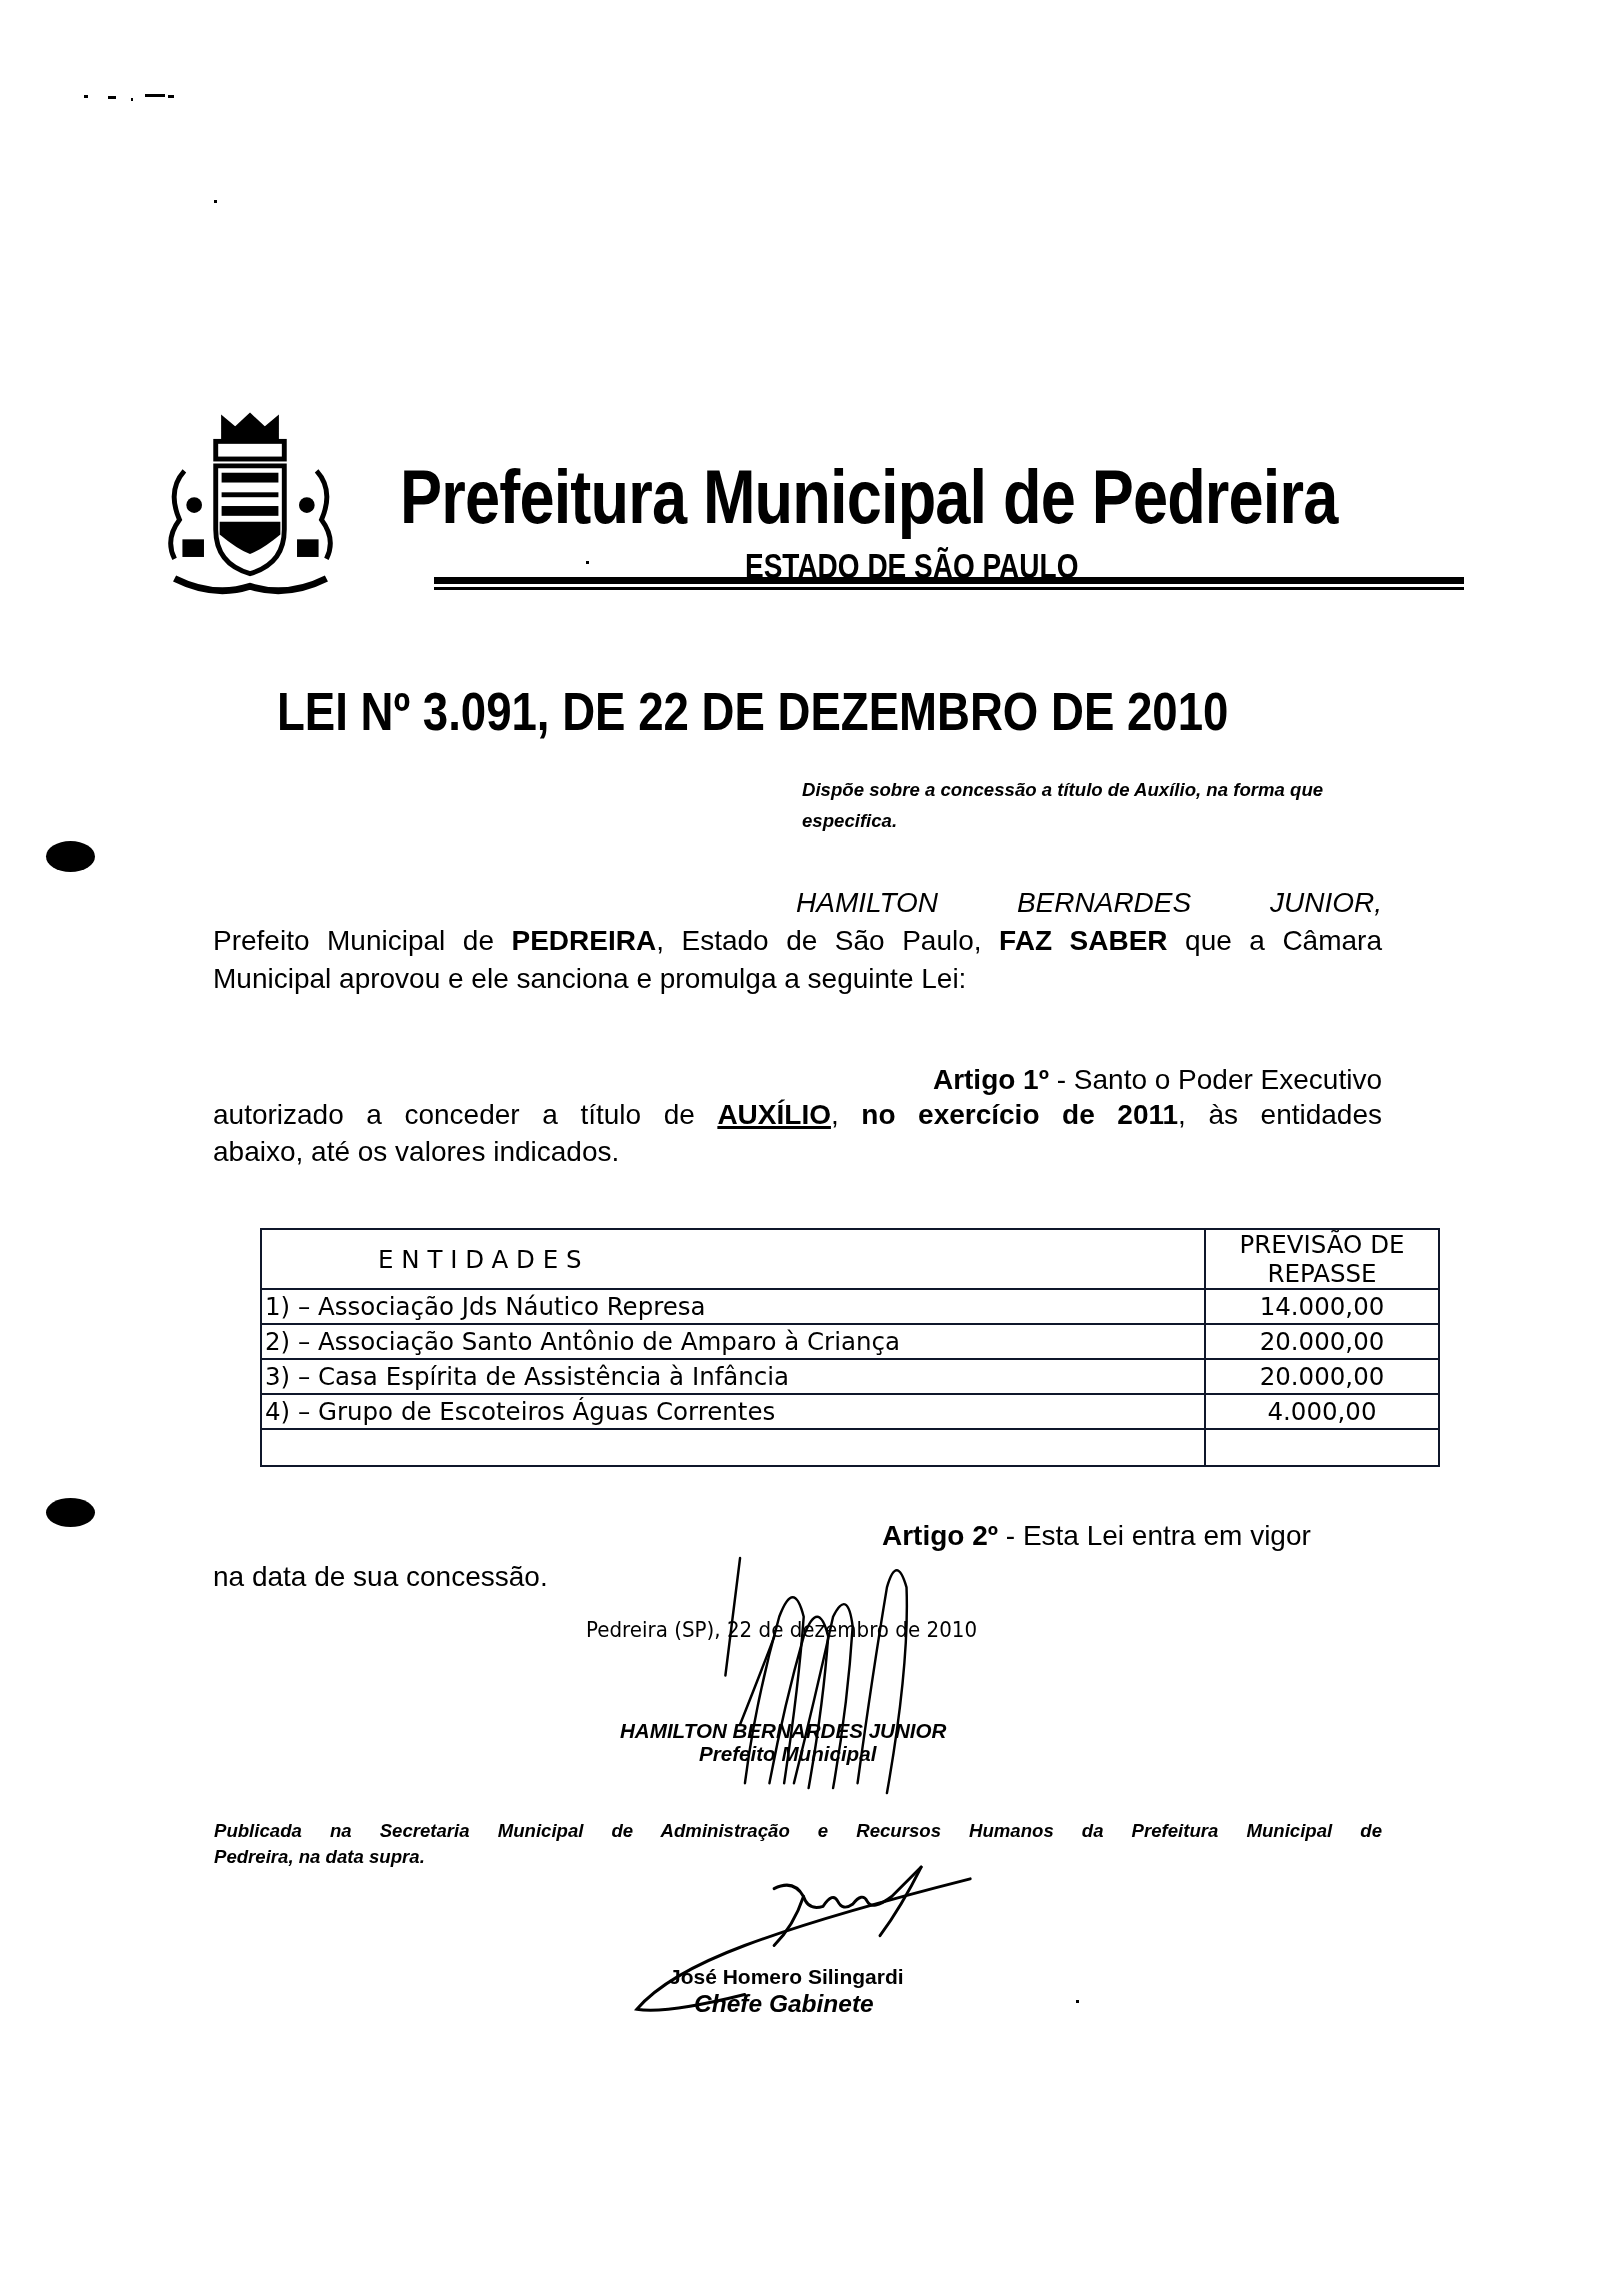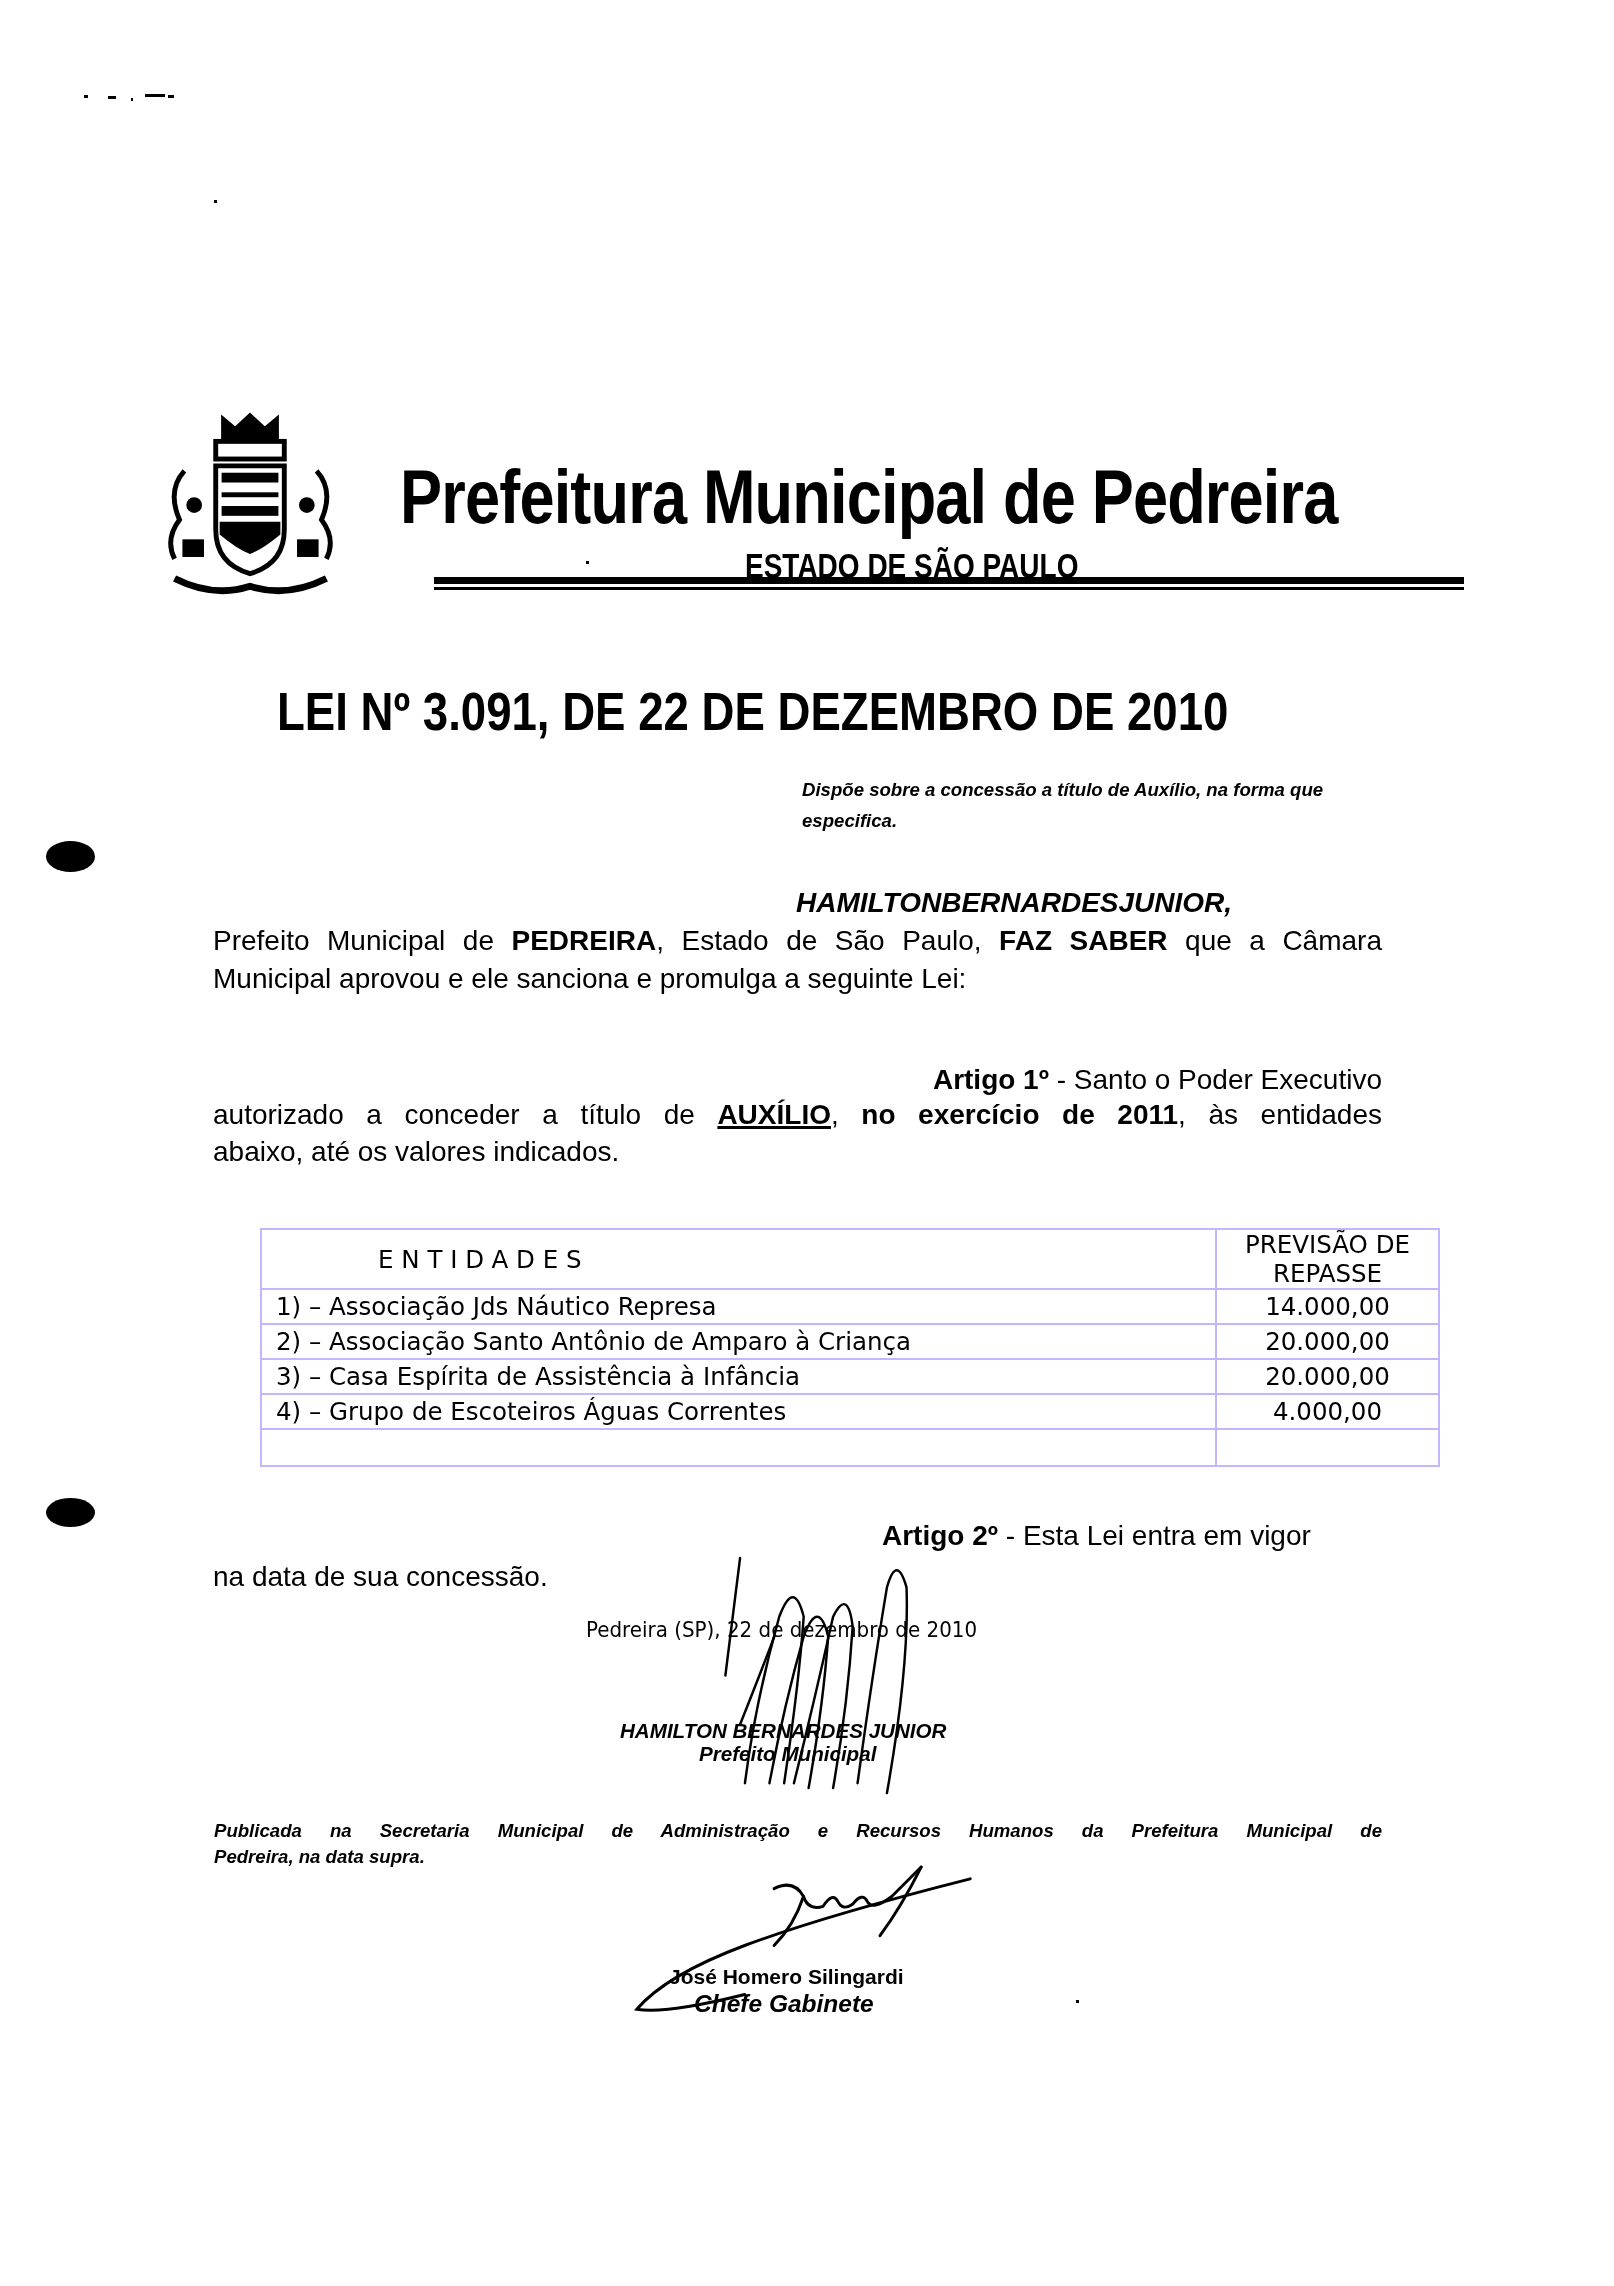--- a/index.html
+++ b/index.html
@@ -15,31 +15,31 @@
   .header-sub { left:745px; top:546px; font-size:35px; font-weight:bold;
                 transform:scaleX(0.8); transform-origin:left top; white-space:nowrap; }
   .rule-thick { left:434px; top:577px; width:1030px; height:6.9px; background:#000; }
   .rule-thin { left:434px; top:587px; width:1030px; height:2.9px; background:#000; }
   .law-title { left:277px; top:681px; font-size:53px; font-weight:bold;
                transform:scaleX(0.86); transform-origin:left top; white-space:nowrap; }
   .ementa { left:802px; top:774px; width:588px; font-size:18.6px; font-weight:bold; font-style:italic;
             line-height:31px; }
   .body-text { font-size:28px; line-height:37px; }
   .justify { text-align:justify; text-align-last:justify; }
-  .mayor-name { left:796px; top:887px; width:586px; font-size:28px; font-weight:bold; font-style:italic;
-                display:flex; }
+  .mayor-name { left:796px; top:887px; width:586px; font-size:28px; font-weight:normal; font-style:italic;
+                display:flex; justify-content:space-between; }
   .intro-l1 { left:213px; top:922px; width:1169px; }
   .intro-l2 { left:213px; top:960px; }
   .art1-l1 { left:892px; top:1061px; width:490px; text-align:right; }
   .art1-l2 { left:213px; top:1096px; width:1169px; }
   .art1-l3 { left:213px; top:1133px; }
   .underline { text-decoration:underline; text-decoration-thickness:2.9px; }
   table.entities { position:absolute; left:260px; top:1228px; width:1180px; border-collapse:collapse;
                    font-family:"DejaVu Sans", sans-serif; font-size:24.5px; }
-  table.entities td, table.entities th { border:2px solid #c4b5fd; height:33px; padding:0 14px; font-weight:normal; }
+  table.entities td, table.entities th { border:2px solid #0f172a; height:33px; padding:0 3px; font-weight:normal; }
   table.entities th.col-ent { text-align:left; padding-left:116px; letter-spacing:7.8px; width:823px; }
   table.entities th.col-val { text-align:center; }
   table.entities td.val { text-align:center; }
   table.entities tr.empty td { height:35px; }
   .art2-l1 { left:882px; top:1517px; width:500px; }
   .art2-l2 { left:213px; top:1558px; }
   .place-date { left:586px; top:1617px; font-size:21.6px; font-family:"DejaVu Sans", sans-serif;
                 transform:scaleX(0.92); transform-origin:left top; white-space:nowrap; }
   .sig-name { left:620px; top:1719px; font-size:20.6px; font-weight:bold; font-style:italic; white-space:nowrap; }
   .sig-role { left:699px; top:1742px; font-size:20.6px; font-weight:bold; font-style:italic; white-space:nowrap; }

